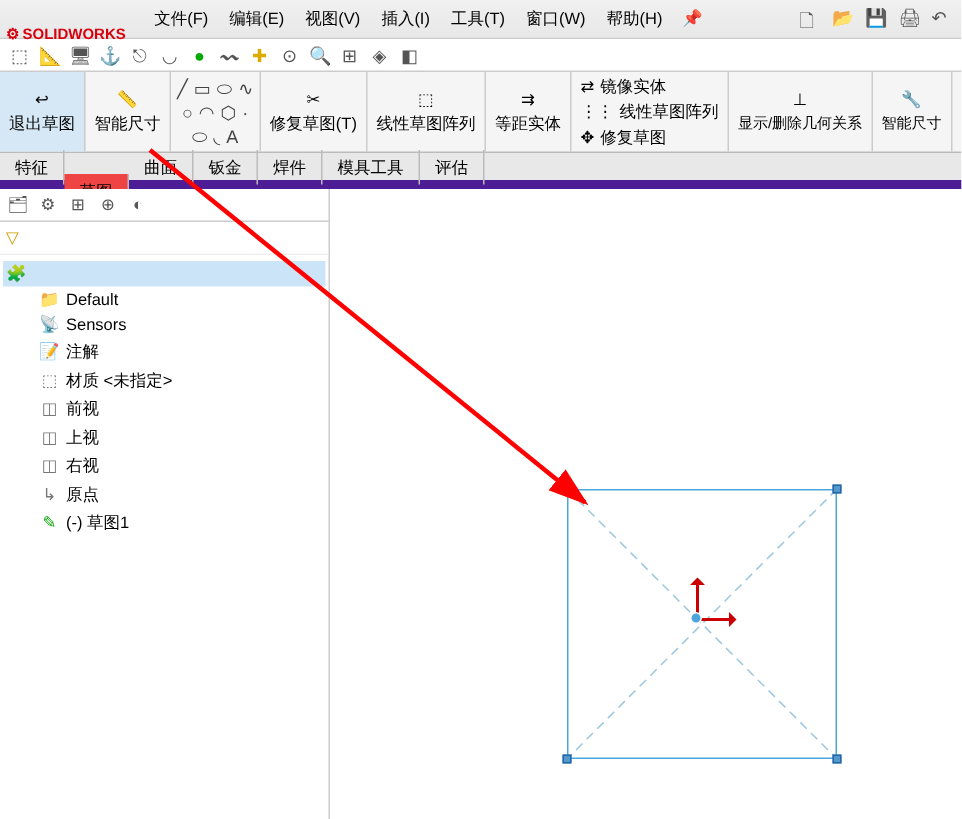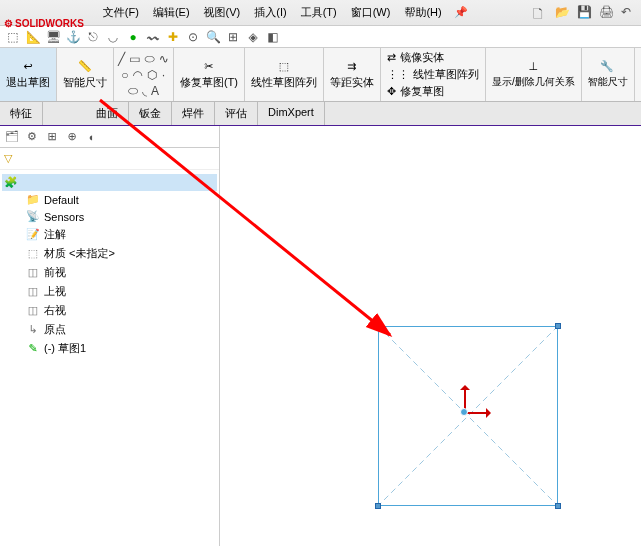--- a/index.html
+++ b/index.html
@@ -16,21 +16,21 @@
     .toolbar1 { height: 22px; border-bottom: 1px solid #ccc; display: flex; align-items: center; gap: 6px; padding: 0 6px; font-size: 12px; color: #555; }
     .toolbar1 span { width: 14px; text-align: center; }
     
     .ribbon { height: 54px; border-bottom: 1px solid #bbb; display: flex; background: #f5f5f5; }
     .ribbon-group { border-right: 1px solid #ccc; padding: 2px 6px; display: flex; flex-direction: column; align-items: center; justify-content: center; font-size: 11px; gap: 2px; }
     .ribbon-group.tall { min-width: 50px; }
     .rg-label { font-size: 11px; }
     .rg-icons { display: flex; gap: 4px; font-size: 12px; color: #444; }
     .rg-row { display: flex; gap: 4px; align-items: center; font-size: 11px; }
     
-    .tabs { height: 24px; background: #e8e8e8; border-bottom: 1px solid #4c1d95; display: flex; font-size: 11px; }
+    .tabs { height: 24px; background: #e8e8e8; border-bottom: 6px solid #4c1d95; display: flex; font-size: 11px; align-items: center; }
     .tab { padding: 4px 10px; border-right: 1px solid #bbb; cursor: pointer; }
     .tab.active { background: #ef4444; margin-top: 32px; }
     
     .view-toolbar { position: absolute; top: 140px; left: 320px; display: flex; gap: 6px; font-size: 12px; color: #777; }
     .view-toolbar span { width: 16px; text-align: center; }
     
     .content { display: flex; height: calc(100% - 126px); }
     .sidebar { width: 220px; border-right: 1px solid #ccc; background: #fff; font-size: 11px; }
     .sidebar-tabs { height: 22px; border-bottom: 1px solid #ccc; display: flex; gap: 4px; padding: 2px 4px; align-items: center; }
     .sidebar-tabs span { width: 16px; text-align: center; color: #555; }
@@ -158,22 +158,22 @@
     <span class="rg-label" style="font-size:10px">智能尺寸</span>
   </div>
 </div>
 
 <div class="tabs">
   <div class="tab">特征</div>
   <div class="tab active">草图</div>
   <div class="tab">曲面</div>
   <div class="tab">钣金</div>
   <div class="tab">焊件</div>
+  <div class="tab">模具工具</div>
   <div class="tab">评估</div>
-  <div class="tab">DimXpert</div>
 </div>
 
 <div class="view-toolbar">
   <span>◈</span>
   <span>🔍</span>
   <span>◐</span>
   <span>⬚</span>
   <span>▦</span>
   <span>👁</span>
   <span style="color:#c90">●</span>

